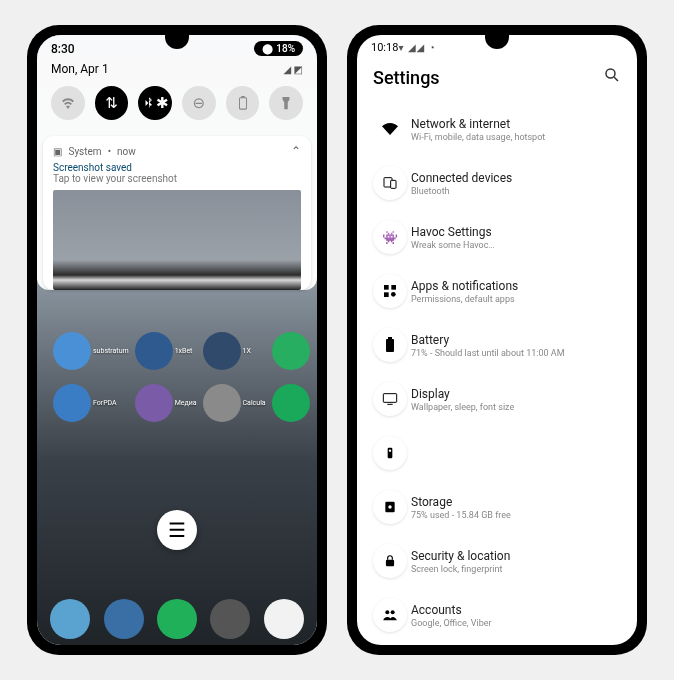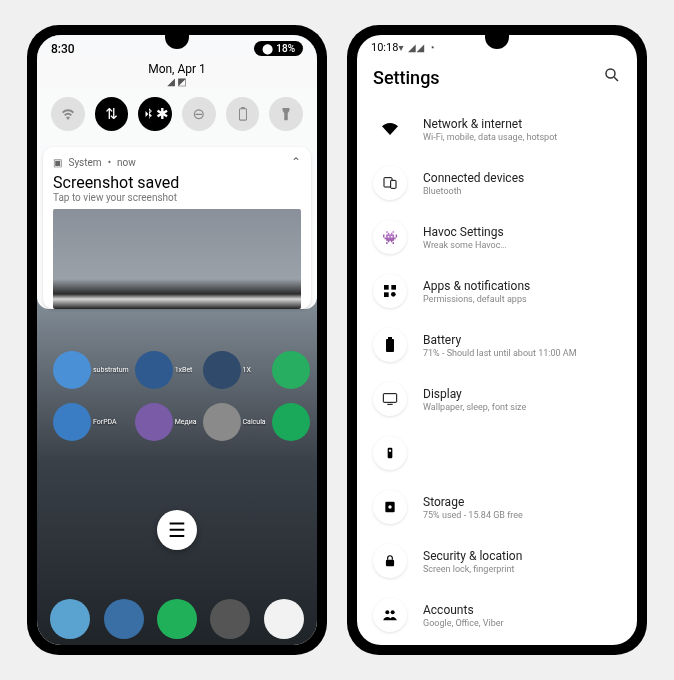--- a/index.html
+++ b/index.html
@@ -58,21 +58,20 @@
     display: inline-flex;
     align-items: center;
     gap: 3px;
   }
   .date-row {
     display: flex;
     justify-content: space-between;
     align-items: center;
     padding: 4px 14px 6px;
     font-size: 12px;
-    flex-direction: column;
   }
   .signal-icons { font-size: 10px; color: #555; }
   .qs-tiles {
     display: flex;
     gap: 10px;
     padding: 4px 14px 10px;
     justify-content: space-between;
   }
   .tile {
     width: 34px;
@@ -96,22 +95,22 @@
     display: flex;
     align-items: center;
     gap: 6px;
     padding: 8px 10px 2px;
     font-size: 10px;
     color: #666;
   }
   .notif-header .chev { margin-left: auto; font-size: 12px; }
   .notif-title {
     padding: 2px 10px 0;
-    font-size: 16px;
-    color: #000000;
+    font-size: 10px;
+    color: #0c4a6e;
   }
   .notif-sub {
     padding: 0 10px 6px;
     font-size: 10px;
     color: #777;
   }
   .notif-img {
     margin: 0 10px;
     height: 100px;
     background: linear-gradient(to bottom, #8a9099 0%, #9ba1a9 70%, #2b2b2b 85%, #d8d8d8 90%, #222 100%);
@@ -206,21 +205,21 @@
     align-items: center;
     padding: 10px 16px 14px;
   }
   .settings-title { font-size: 18px; font-weight: 500; }
   .settings-list {
     padding: 0 16px;
   }
   .setting-item {
     display: flex;
     align-items: center;
-    gap: 16px;
+    gap: 4px;
     padding: 10px 0;
   }
   .setting-icon-wrap {
     width: 34px;
     height: 34px;
     border-radius: 50%;
     background: #fff;
     box-shadow: 0 1px 3px rgba(0,0,0,0.12);
     display: flex;
     align-items: center;

